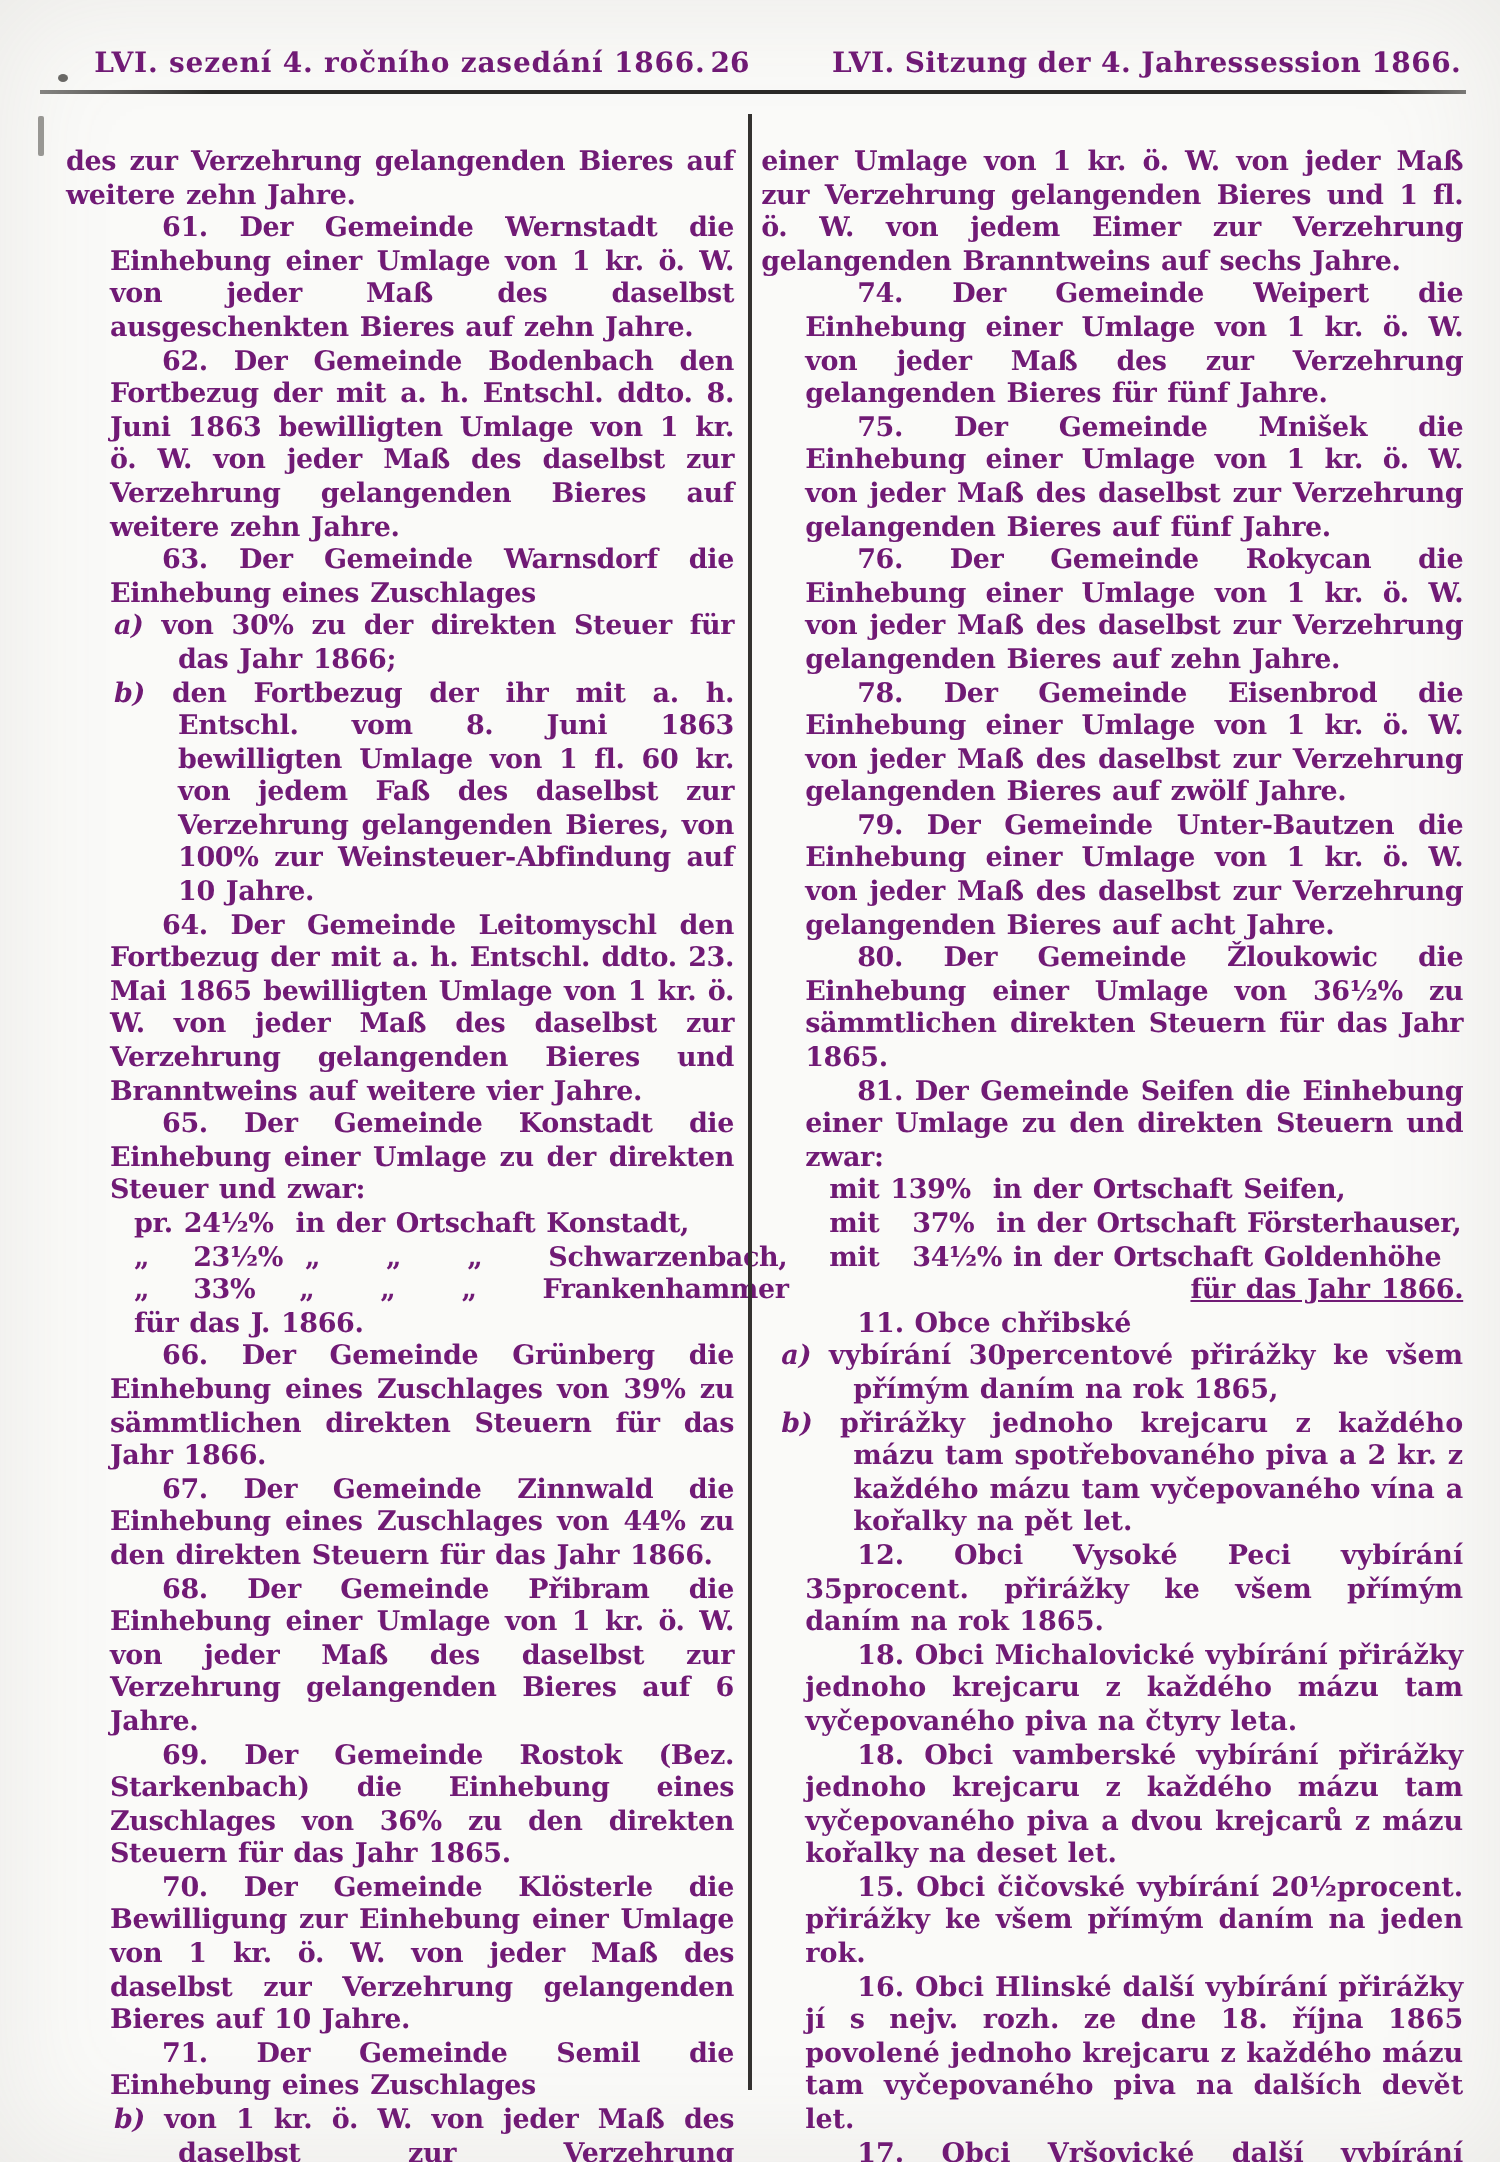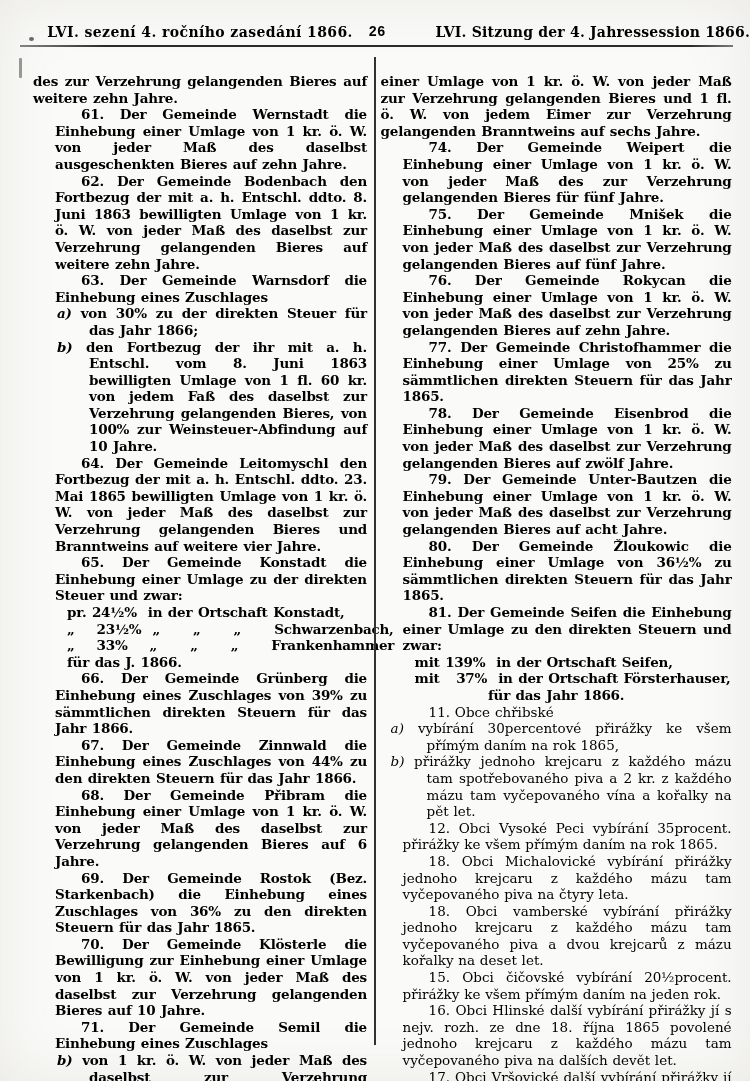--- a/index.html
+++ b/index.html
@@ -5,58 +5,58 @@
   html,body{margin:0;padding:0;}
   body{
     width:750px;height:1081px;
     background:#e9e9e7;
     font-family:"DejaVu Serif", serif;
   }
   .page{
     position:relative;
     width:750px;height:1081px;
     background:#fafaf8;
-    color:#000000;
+    color:#701a75;
     overflow:hidden;
     box-shadow:inset 0 0 60px rgba(120,115,105,0.12);
   }
   
   .hdr{
     position:absolute;top:24px;left:0;width:750px;height:18px;
     font-size:14px;font-weight:bold;
   }
   .hdr-left{position:absolute;left:33px;width:334px;text-align:center;letter-spacing:0.4px;}
-  .hdr-page{position:absolute;left:352px;width:50px;text-align:center;font-family:Liberation Mono, monospace;}
-  .hdr-right{position:absolute;left:430px;width:320px;text-align:right;letter-spacing:0.2px;}
+  .hdr-page{position:absolute;left:340px;width:50px;text-align:center;}
+  .hdr-right{position:absolute;left:416px;width:320px;text-align:left;letter-spacing:0.2px;}
   .rule-h{
     position:absolute;top:45px;left:20px;width:713px;height:2px;
     background:linear-gradient(to right, rgba(40,38,35,0.55), #2b2a28 12%, #2b2a28 94%, rgba(40,38,35,0.6));
   }
   
   .columns{
     position:absolute;top:57px;left:33px;width:700px;
     display:flex;align-items:flex-start;
   }
   .col{font-size:13.5px;line-height:16.6px;}
   .col-left{width:334px;}
   .col-right{width:351px;}
   .divider{
     width:1.6px;height:988px;
     margin-left:7px;margin-right:5px;
     background:#343230;flex-shrink:0;
   }
   p{margin:0;text-align:justify;}
   .de{font-family:"DejaVu Serif", serif;font-weight:bold;letter-spacing:-0.2px;word-spacing:1px;}
-  .cs{font-family:"DejaVu Serif", serif;font-weight:normal;letter-spacing:0;word-spacing:0.5px;}
+  .cs{font-family:"DejaVu Serif", serif;font-weight:bold;letter-spacing:0;word-spacing:0.5px;}
   .item{text-indent:26px;margin-left:22px;}
   .cont{text-indent:0;margin-top:16px;}
   .de.hang{padding-left:56px;text-indent:-32px;}
   .cs.hang{padding-left:46px;text-indent:-36px;}
   .tariff{white-space:pre;text-align:left;padding-left:34px;text-indent:0;}
-  .flush{text-indent:0;text-align:center;}
+  .flush{text-indent:0;text-align:right;text-decoration:underline;}
   .marker{font-style:italic;}
   
   .speck{position:absolute;left:29px;top:37px;width:5px;height:4px;background:#3a3835;border-radius:50%;opacity:.75;}
   .edge-mark{position:absolute;left:19px;top:58px;width:3px;height:20px;background:#4a4844;opacity:.55;border-radius:1px;}
 </style>
 </head>
 <body>
 
 <div class="page">
 
@@ -89,27 +89,27 @@
         <p class="de item">70. Der Gemeinde Klösterle die Bewilligung zur Einhebung einer Umlage von 1 kr. ö. W. von jeder Maß des daselbst zur Verzehrung gelangenden Bieres auf 10 Jahre.</p>
         <p class="de item">71. Der Gemeinde Semil die Einhebung eines Zuschlages</p>
         <p class="de hang"><span class="marker">b)</span> von 1 kr. ö. W. von jeder Maß des daselbst zur Verzehrung gelangenden Bieres auf fünfzehn Jahre.</p>
       </div>
     <div class="divider"></div>
     <div class="col col-right" id="col-right">
         <p class="de cont">einer Umlage von 1 kr. ö. W. von jeder Maß zur Verzehrung gelangenden Bieres und 1 fl. ö. W. von jedem Eimer zur Verzehrung gelangenden Branntweins auf sechs Jahre.</p>
         <p class="de item">74. Der Gemeinde Weipert die Einhebung einer Umlage von 1 kr. ö. W. von jeder Maß des zur Verzehrung gelangenden Bieres für fünf Jahre.</p>
         <p class="de item">75. Der Gemeinde Mnišek die Einhebung einer Umlage von 1 kr. ö. W. von jeder Maß des daselbst zur Verzehrung gelangenden Bieres auf fünf Jahre.</p>
         <p class="de item">76. Der Gemeinde Rokycan die Einhebung einer Umlage von 1 kr. ö. W. von jeder Maß des daselbst zur Verzehrung gelangenden Bieres auf zehn Jahre.</p>
-        <p class="de item">77. Der Gemeinde Christofhammer die Einhebung einer Umlage von 25% zu sämmtlichen direkten Steuern für das Jahr 1865.</p>
         <p class="de item">78. Der Gemeinde Eisenbrod die Einhebung einer Umlage von 1 kr. ö. W. von jeder Maß des daselbst zur Verzehrung gelangenden Bieres auf zwölf Jahre.</p>
         <p class="de item">79. Der Gemeinde Unter-Bautzen die Einhebung einer Umlage von 1 kr. ö. W. von jeder Maß des daselbst zur Verzehrung gelangenden Bieres auf acht Jahre.</p>
         <p class="de item">80. Der Gemeinde Žloukowic die Einhebung einer Umlage von 36½% zu sämmtlichen direkten Steuern für das Jahr 1865.</p>
         <p class="de item">81. Der Gemeinde Seifen die Einhebung einer Umlage zu den direkten Steuern und zwar:</p>
         <p class="de tariff">mit 139%  in der Ortschaft Seifen,</p>
         <p class="de tariff">mit   37%  in der Ortschaft Försterhauser,</p>
+        <p class="de tariff">mit   34½% in der Ortschaft Goldenhöhe</p>
         <p class="de flush">für das Jahr 1866.</p>
         <p class="cs item">11. Obce chřibské</p>
         <p class="cs hang"><span class="marker">a)</span> vybírání 30percentové přirážky ke všem přímým daním na rok 1865,</p>
         <p class="cs hang"><span class="marker">b)</span> přirážky jednoho krejcaru z každého mázu tam spotřebovaného piva a 2 kr. z každého mázu tam vyčepovaného vína a kořalky na pět let.</p>
         <p class="cs item">12. Obci Vysoké Peci vybírání 35procent. přirážky ke všem přímým daním na rok 1865.</p>
         <p class="cs item">18. Obci Michalovické vybírání přirážky jednoho krejcaru z každého mázu tam vyčepovaného piva na čtyry leta.</p>
         <p class="cs item">18. Obci vamberské vybírání přirážky jednoho krejcaru z každého mázu tam vyčepovaného piva a dvou krejcarů z mázu kořalky na deset let.</p>
         <p class="cs item">15. Obci čičovské vybírání 20½procent. přirážky ke všem přímým daním na jeden rok.</p>
         <p class="cs item">16. Obci Hlinské další vybírání přirážky jí s nejv. rozh. ze dne 18. října 1865 povolené jednoho krejcaru z každého mázu tam vyčepovaného piva na dalších devět let.</p>
         <p class="cs item">17. Obci Vršovické další vybírání přirážky jí s nejv. rozh. ze dne 14. července 1865 povolené jednoho krejcaru z každého mázu tam vyčepovaného piva na další dvě leta.</p>

